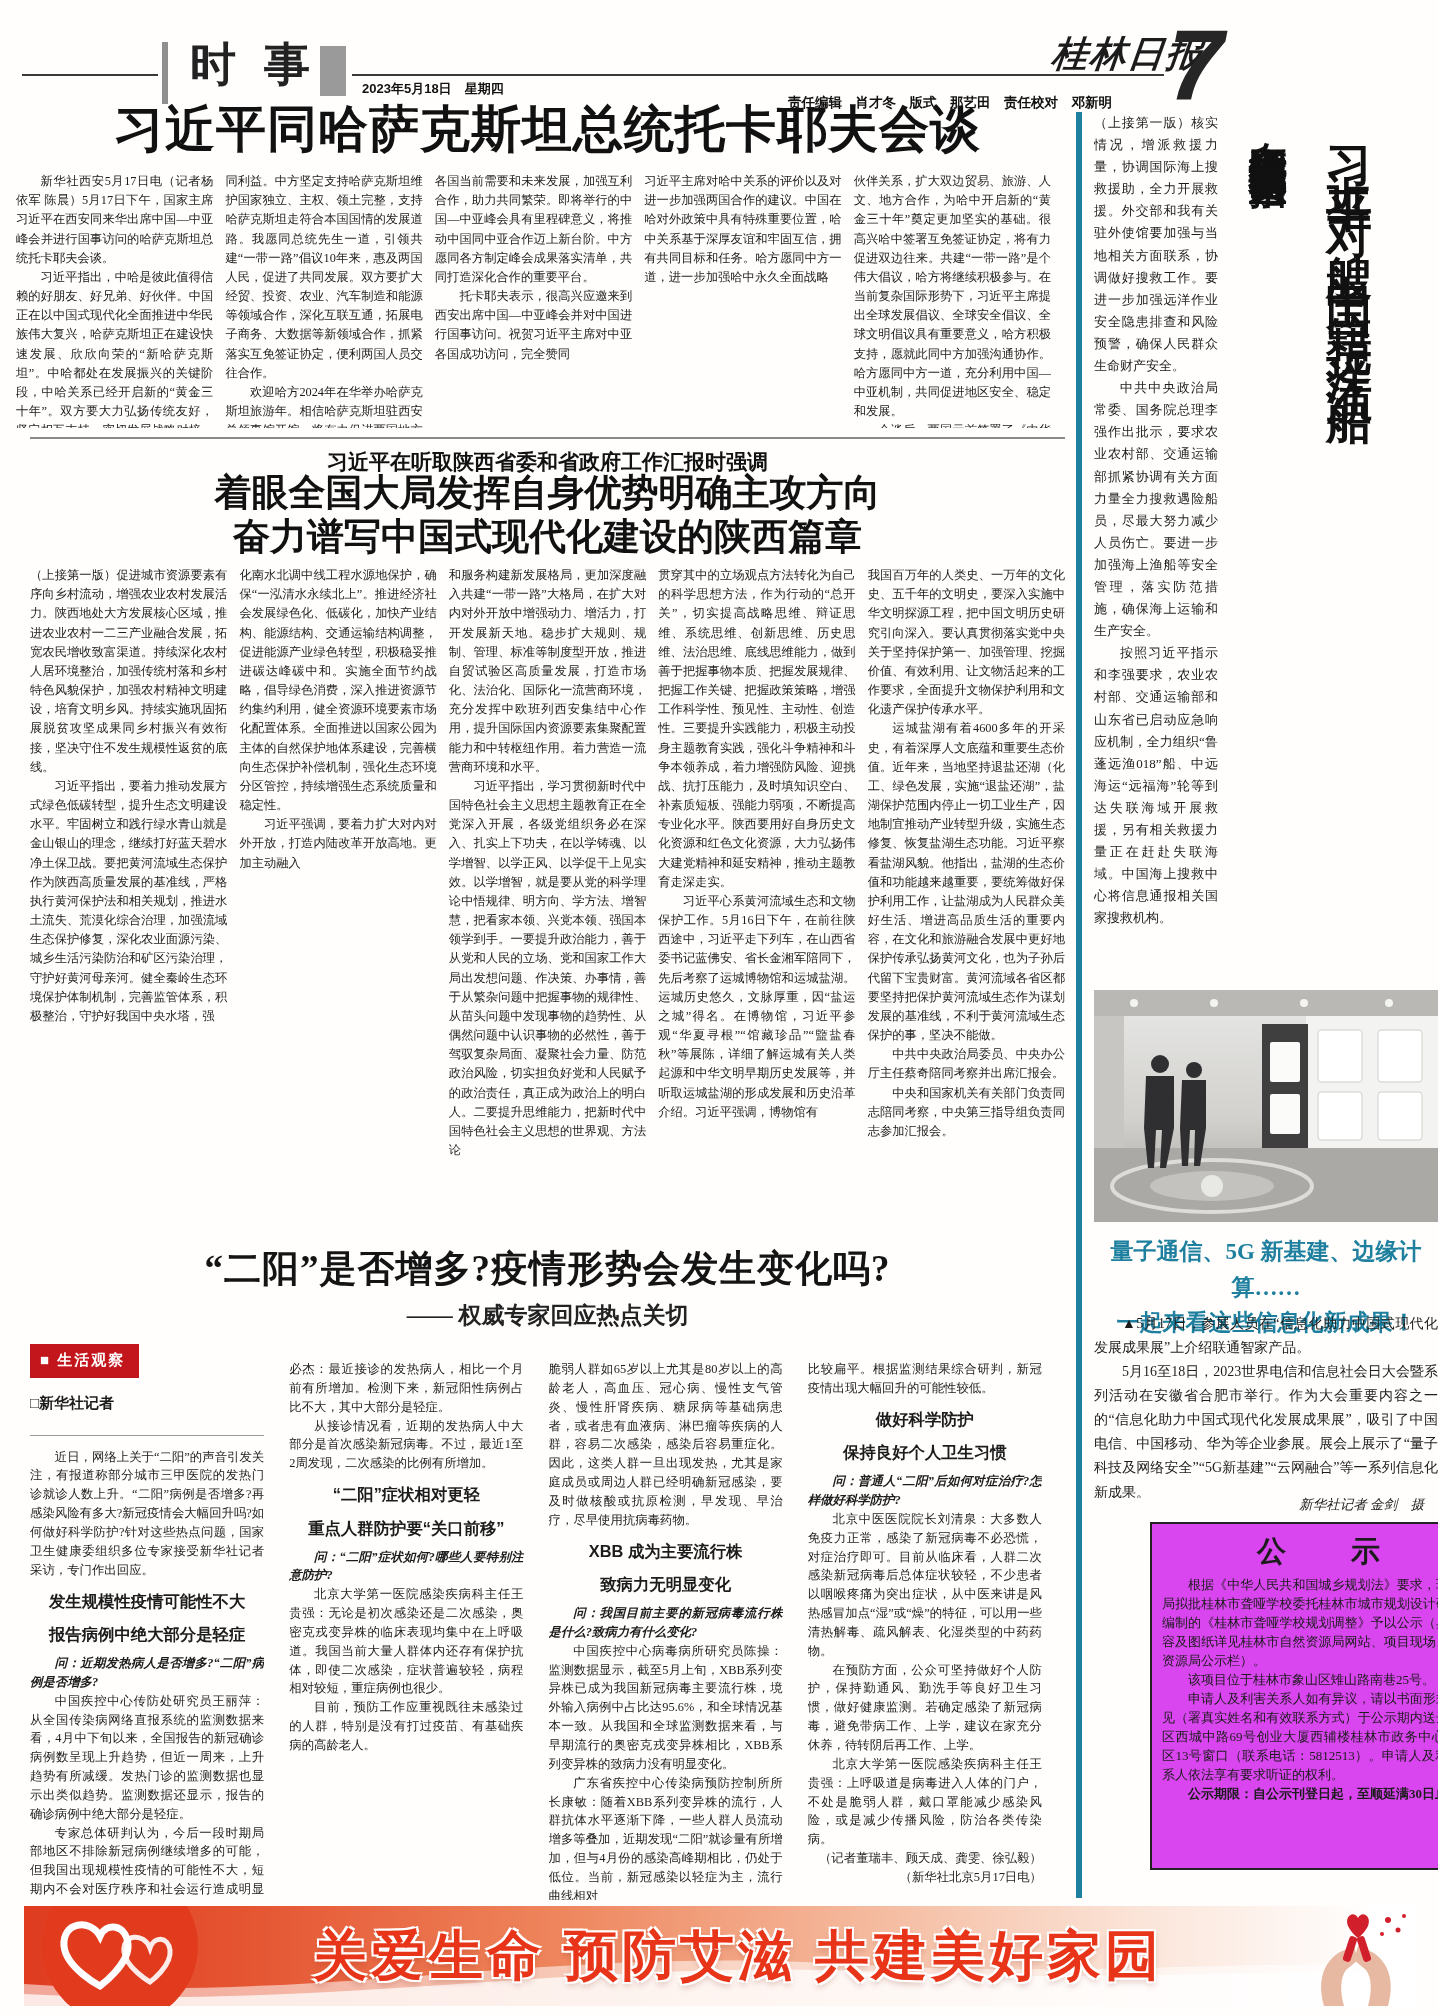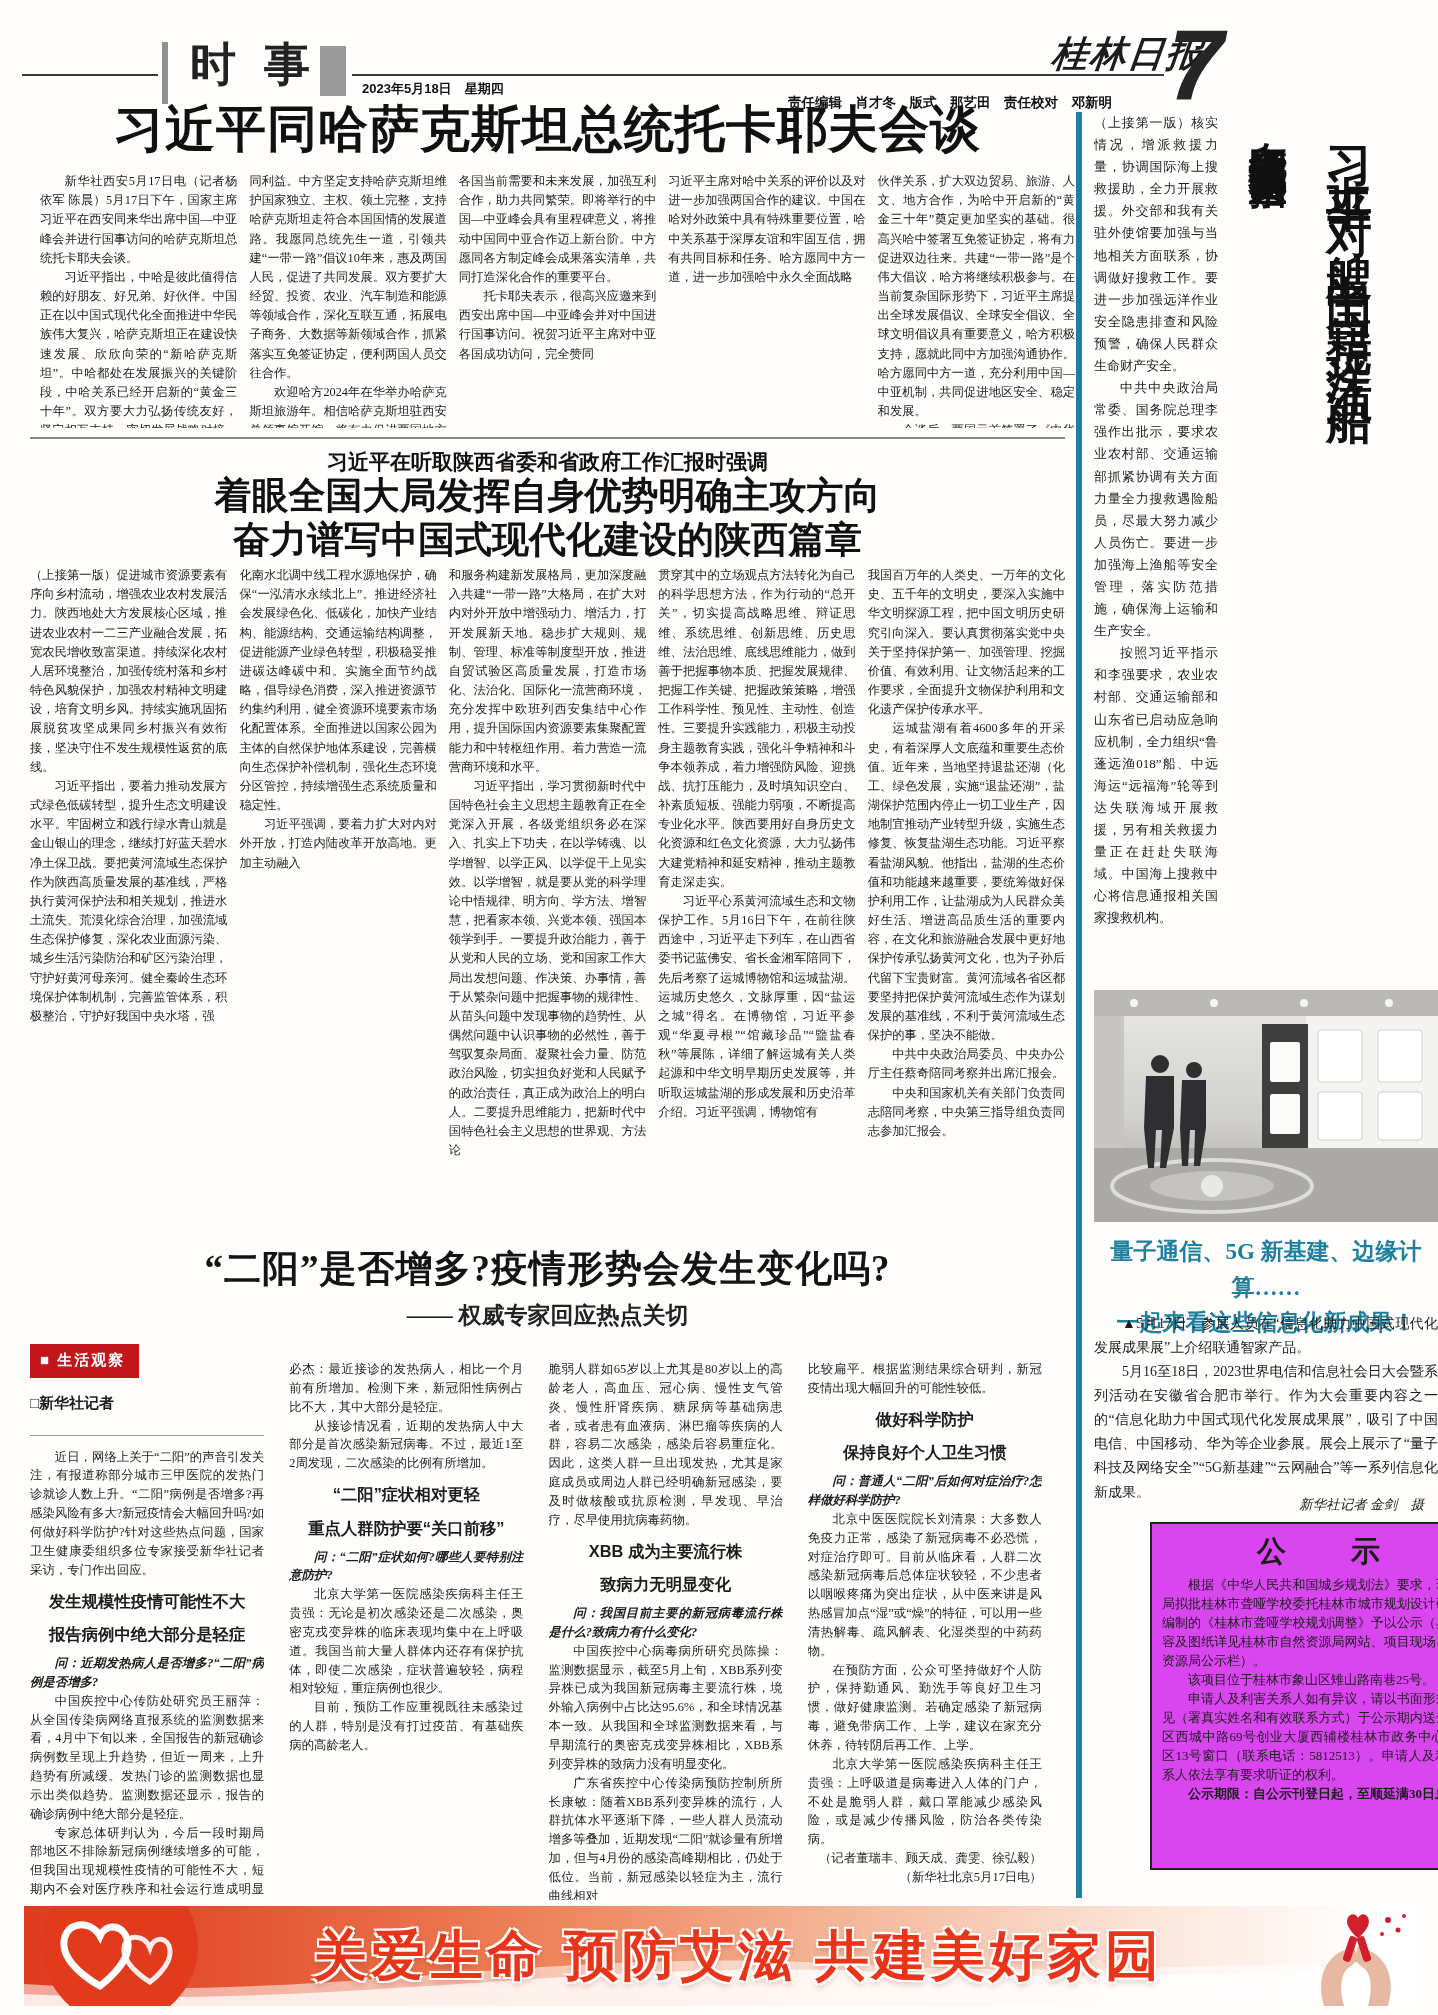--- a/index.html
+++ b/index.html
@@ -20,36 +20,36 @@
                     font-family:"Liberation Sans","DejaVu Sans",sans-serif; color:#111; }
   .hdr-brand      { position:absolute; left:1052px; top:30px; font-size:36px; font-weight:900; font-style:italic;
                     letter-spacing:2px; color:#1c1c1c; transform:skewX(-6deg); }
   .hdr-seven      { position:absolute; left:1168px; top:8px; font-size:100px; font-weight:900; font-style:italic;
                     font-family:"Liberation Sans","DejaVu Sans",sans-serif; color:#262626; }
 
   
   .a1-headline { position:absolute; left:30px; top:96px; width:1035px; text-align:center;
                  font-family:"Liberation Sans","DejaVu Sans",sans-serif; font-size:50px; font-weight:900;
                  letter-spacing:1px; color:#111; white-space:nowrap; }
-  .a1-body { position:absolute; left:40px; top:172px; width:1035px; height:256px; display:flex; gap:12px; overflow:hidden;justify-content:center; }
+  .a1-body { position:absolute; left:16px; top:172px; width:1035px; height:256px; display:flex; gap:12px; overflow:hidden; }
   .a1-body .col { flex:1; font-size:12.3px; line-height:1.56; overflow:hidden; }
 
   .blk { text-align:justify; text-indent:2em; }
   .b-cont { text-indent:0; }
   .b-h { text-indent:0; text-align:center; font-weight:700; font-family:"Liberation Sans","DejaVu Sans",sans-serif;
          font-size:1.32em; line-height:1.45; margin:10px 0 7px; }
   .b-q { font-weight:700; font-style:italic; }
   .b-sign { text-align:right; text-indent:0; }
 
   
   .a2-divider { position:absolute; left:30px; top:437px; width:1035px; height:2px; background:#8a8a8a; }
   .a2-kicker  { position:absolute; left:30px; top:448px; width:1035px; text-align:center; font-size:21px; font-weight:700;
                 font-family:"Liberation Sans","DejaVu Sans",sans-serif; color:#111; }
   .a2-headline{ position:absolute; left:30px; top:474px; width:1035px; text-align:center;
-                font-family:Liberation Serif, serif; font-size:37px; font-weight:900;
+                font-family:Liberation Mono, monospace; font-size:37px; font-weight:900;
                 line-height:1.18; color:#111; }
   .a2-body { position:absolute; left:30px; top:566px; width:1035px; height:664px; display:flex; gap:12px; overflow:hidden; }
   .a2-body .col { flex:1; font-size:12.3px; line-height:1.56; overflow:hidden; }
 
   
   .teal-bar { position:absolute; left:1076px; top:112px; width:6px; height:1786px; background:#1e7f9e; }
   .rail-top { position:absolute; left:1094px; top:112px; width:344px; height:876px; display:flex; }
   .rail-cont { width:124px; font-size:13px; line-height:1.7; overflow:hidden; }
   .v-sub   { writing-mode:vertical-rl; font-family:"Liberation Sans","DejaVu Sans",sans-serif;
              font-size:38px; font-weight:900; letter-spacing:2px; color:#111; height:630px; margin-left:24px; }

